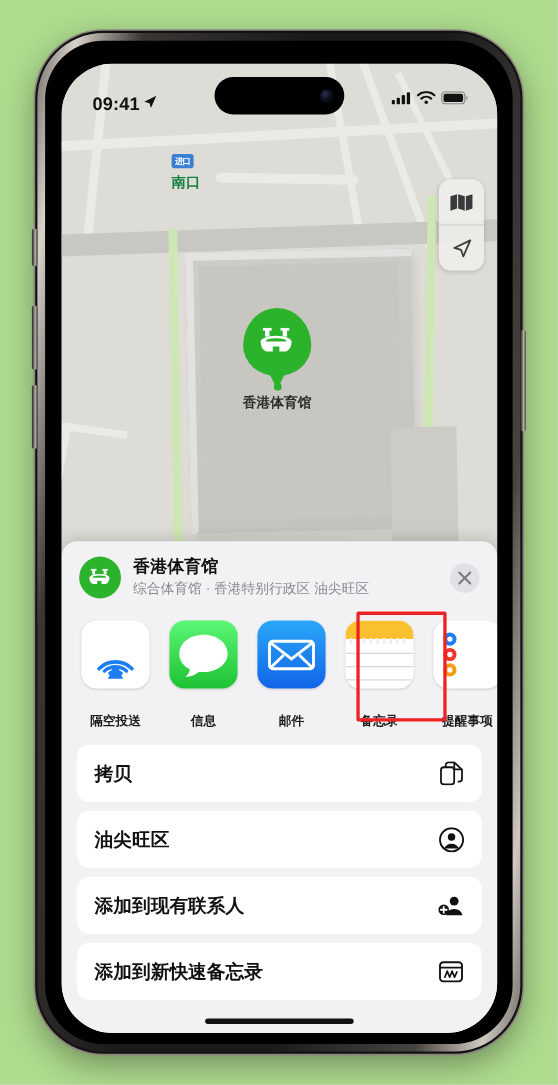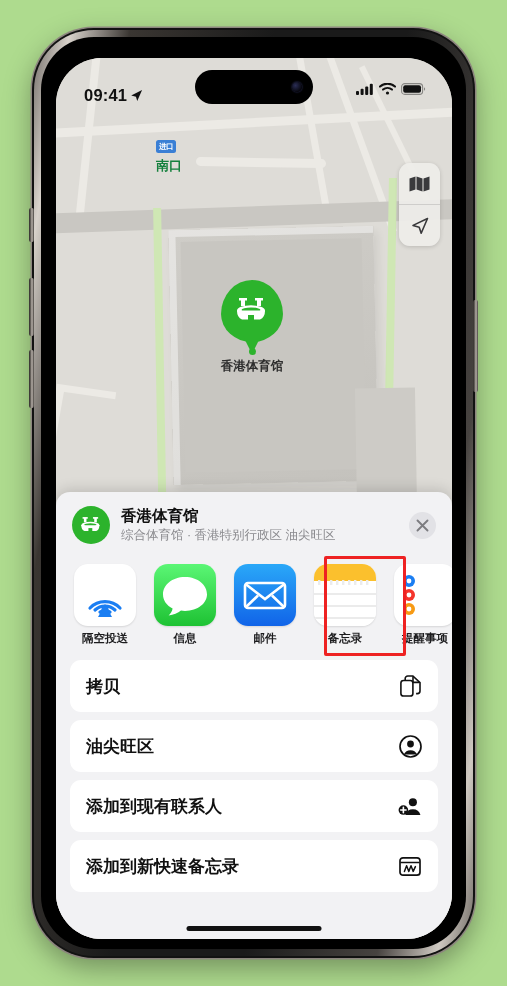--- a/index.html
+++ b/index.html
@@ -35,21 +35,21 @@
   #btn-vol-up { left:-3px; top:250px; width:5px; height:58px; }
   #btn-vol-dn { left:-3px; top:322px; width:5px; height:58px; }
   #btn-power  { right:-3px; top:272px; width:5px; height:92px; }
 
   
   #statusbar {
     position:absolute; left:0; top:0; width:396px; height:50px;
     display:flex; align-items:center; justify-content:space-between;
     padding:12px 26px 0 28px; z-index:25; color:#111;
   }
-  #clock { display:flex; align-items:center; gap:3px; font-size:16.5px; font-weight:700; letter-spacing:.2px;margin-top:12px; }
+  #clock { display:flex; align-items:flex-start; gap:3px; font-size:16.5px; font-weight:700; letter-spacing:.2px;margin-top:12px; }
   #status-right { display:flex; align-items:center; gap:5px; }
 
   #dynamic-island {
     position:absolute; left:50%; transform:translateX(-50%); top:12px;
     width:118px; height:34px; border-radius:20px; background:#000; z-index:30;
     display:flex; align-items:center; justify-content:flex-end; padding-right:11px;
   }
   #di-cam { width:10px; height:10px; border-radius:50%;
     background:radial-gradient(circle at 35% 35%,#2a2d55,#07070e 70%);
     box-shadow:0 0 2px #3a3d7a; }
@@ -126,21 +126,21 @@
   }
 
   #apps-row {
     display:flex; gap:18px; padding:10px 18px 8px 18px; position:relative;
   }
   .app-item { width:62px; flex:0 0 62px; text-align:center; cursor:pointer; }
   .app-icon {
     width:62px; height:62px; border-radius:14px; overflow:hidden; position:relative;
     box-shadow:0 1px 2px rgba(0,0,0,.12);
   }
-  .app-label { font-size:11.5px; color:#1c1c1e; margin-top:5px; font-weight:600; white-space:nowrap; }
+  .app-label { font-size:11.5px; color:#1c1c1e; margin-top:22px; font-weight:600; white-space:nowrap; }
   #app-highlight {
     position:absolute; left:268px; top:2px; width:82px; height:100px;
     border:3px solid #ee2222; border-radius:2px; pointer-events:none; z-index:3;
   }
 
   #list-wrap { padding:6px 14px 0 14px; }
   .list-group { background:#fff; border-radius:11px; margin-bottom:8px; overflow:hidden; }
   .list-row {
     display:flex; align-items:center; justify-content:space-between;
     padding:0 16px; height:52px; cursor:pointer;

